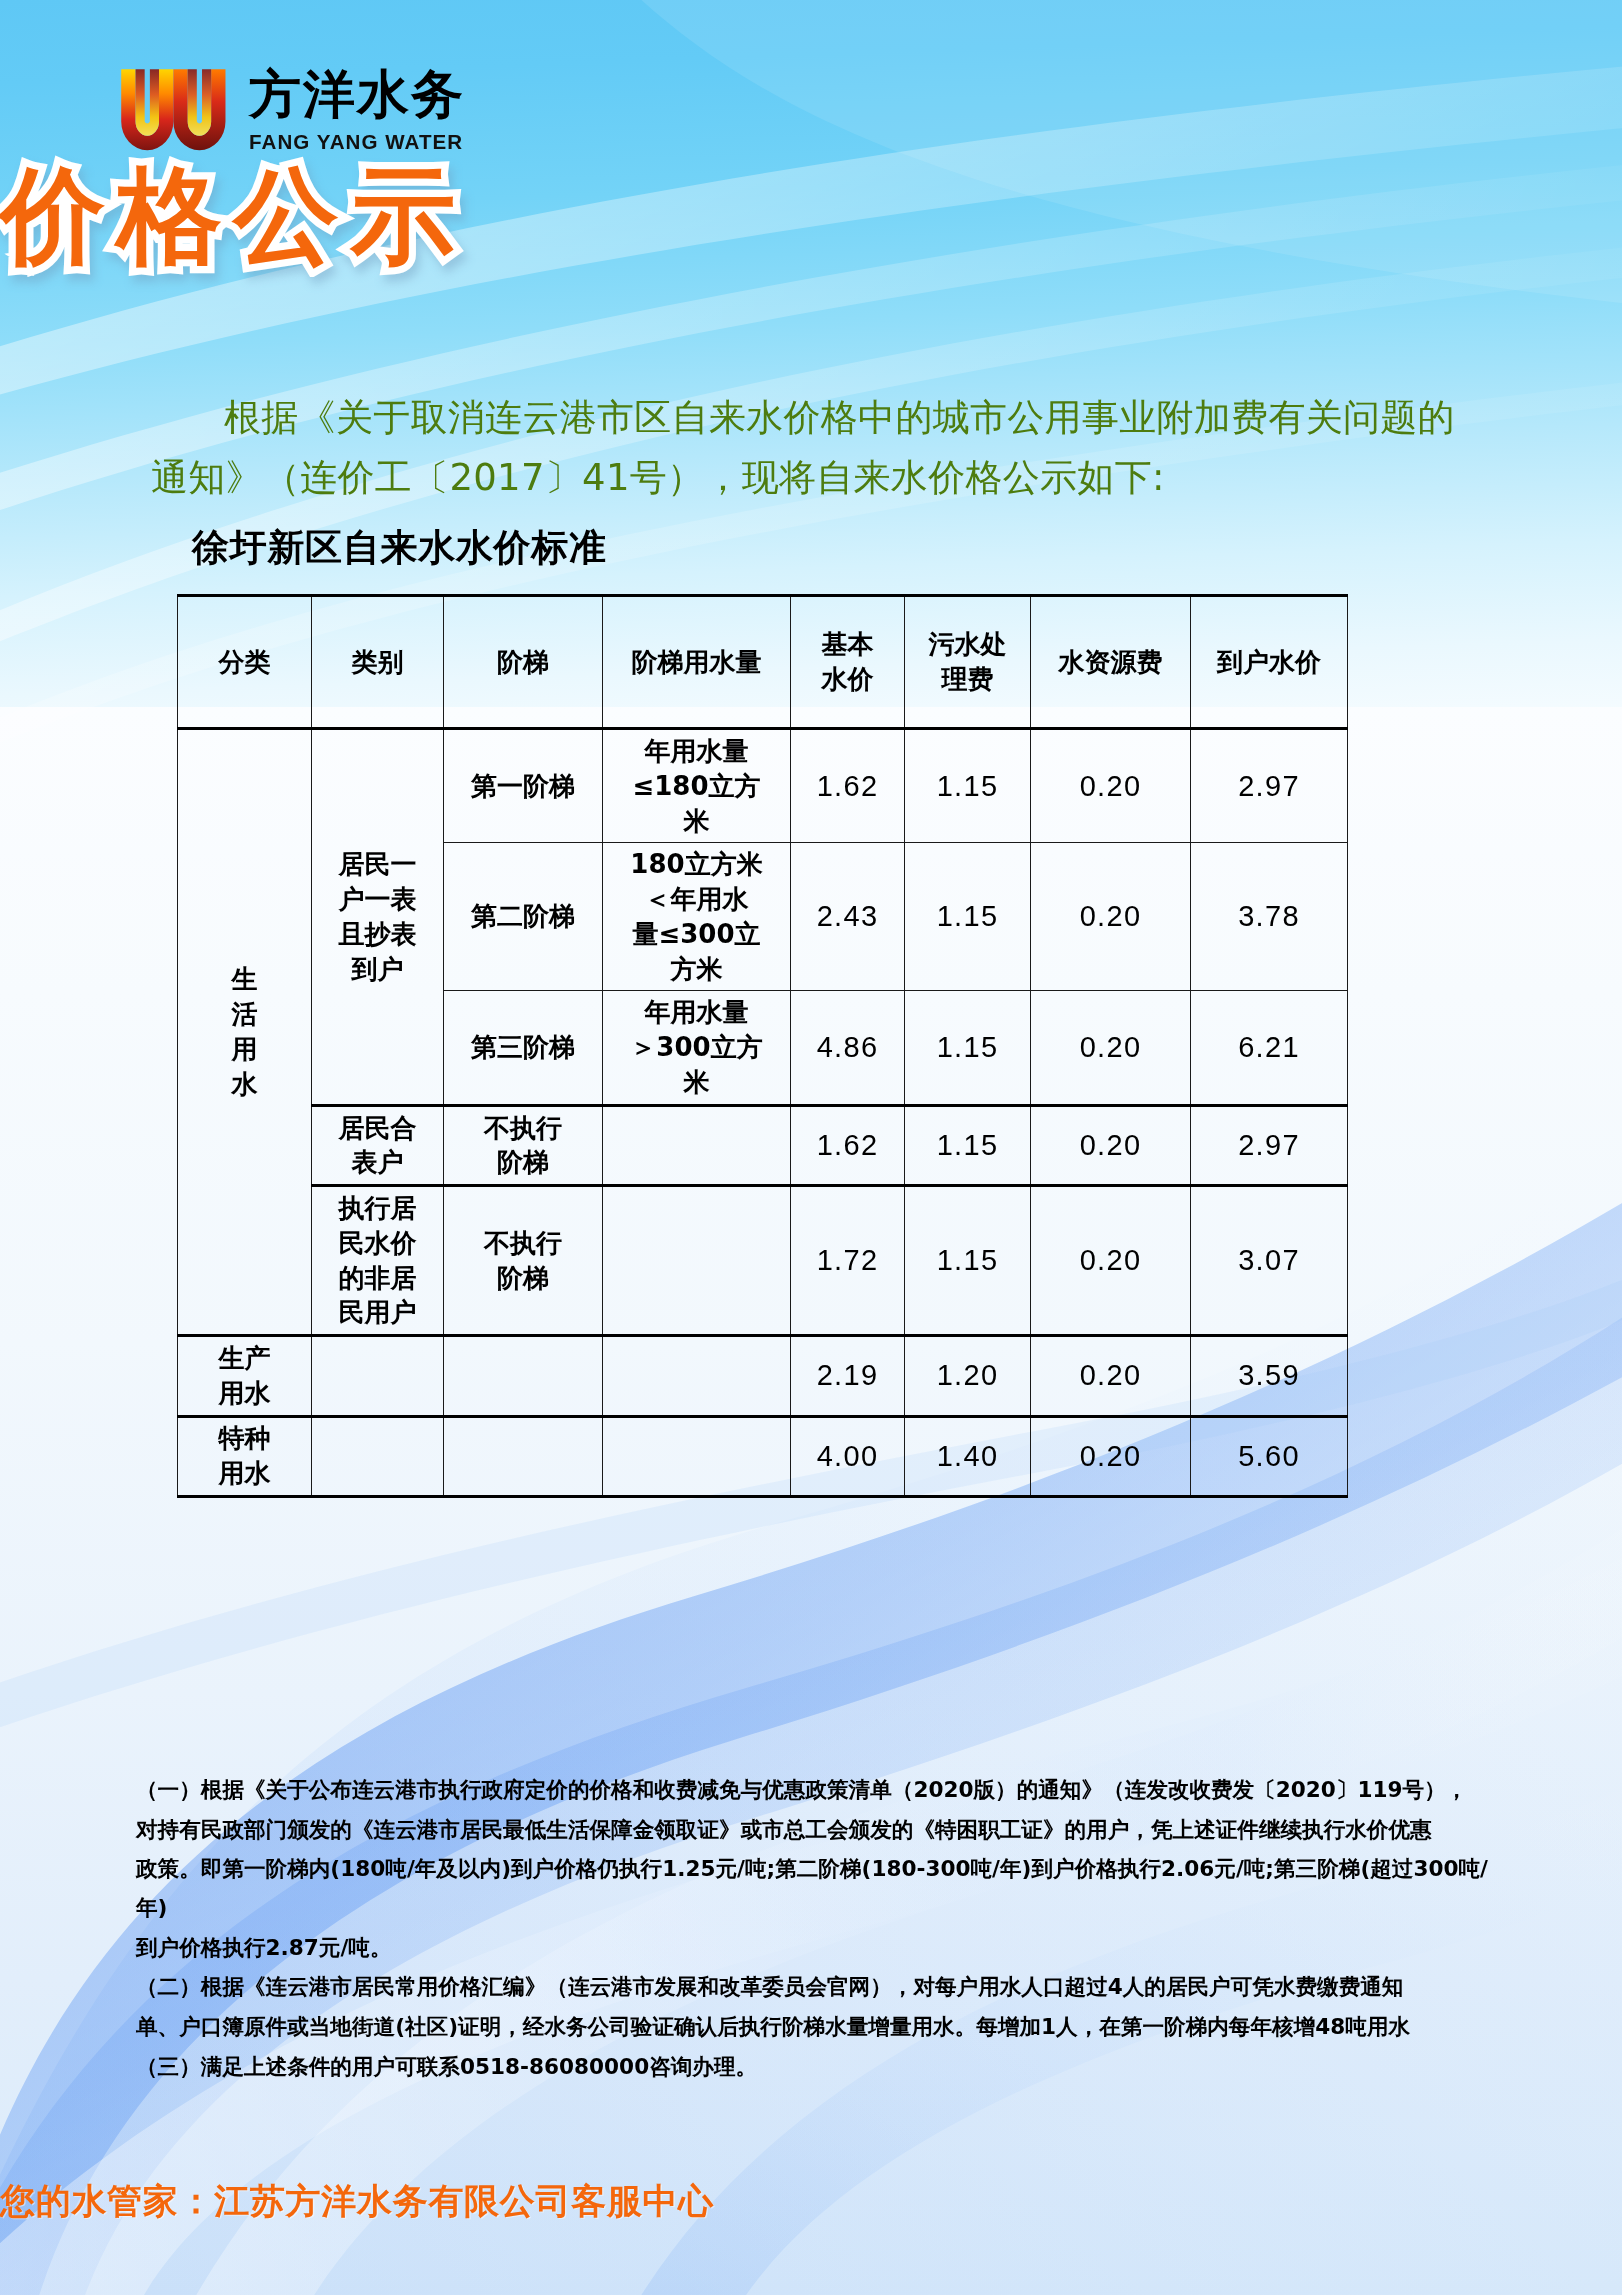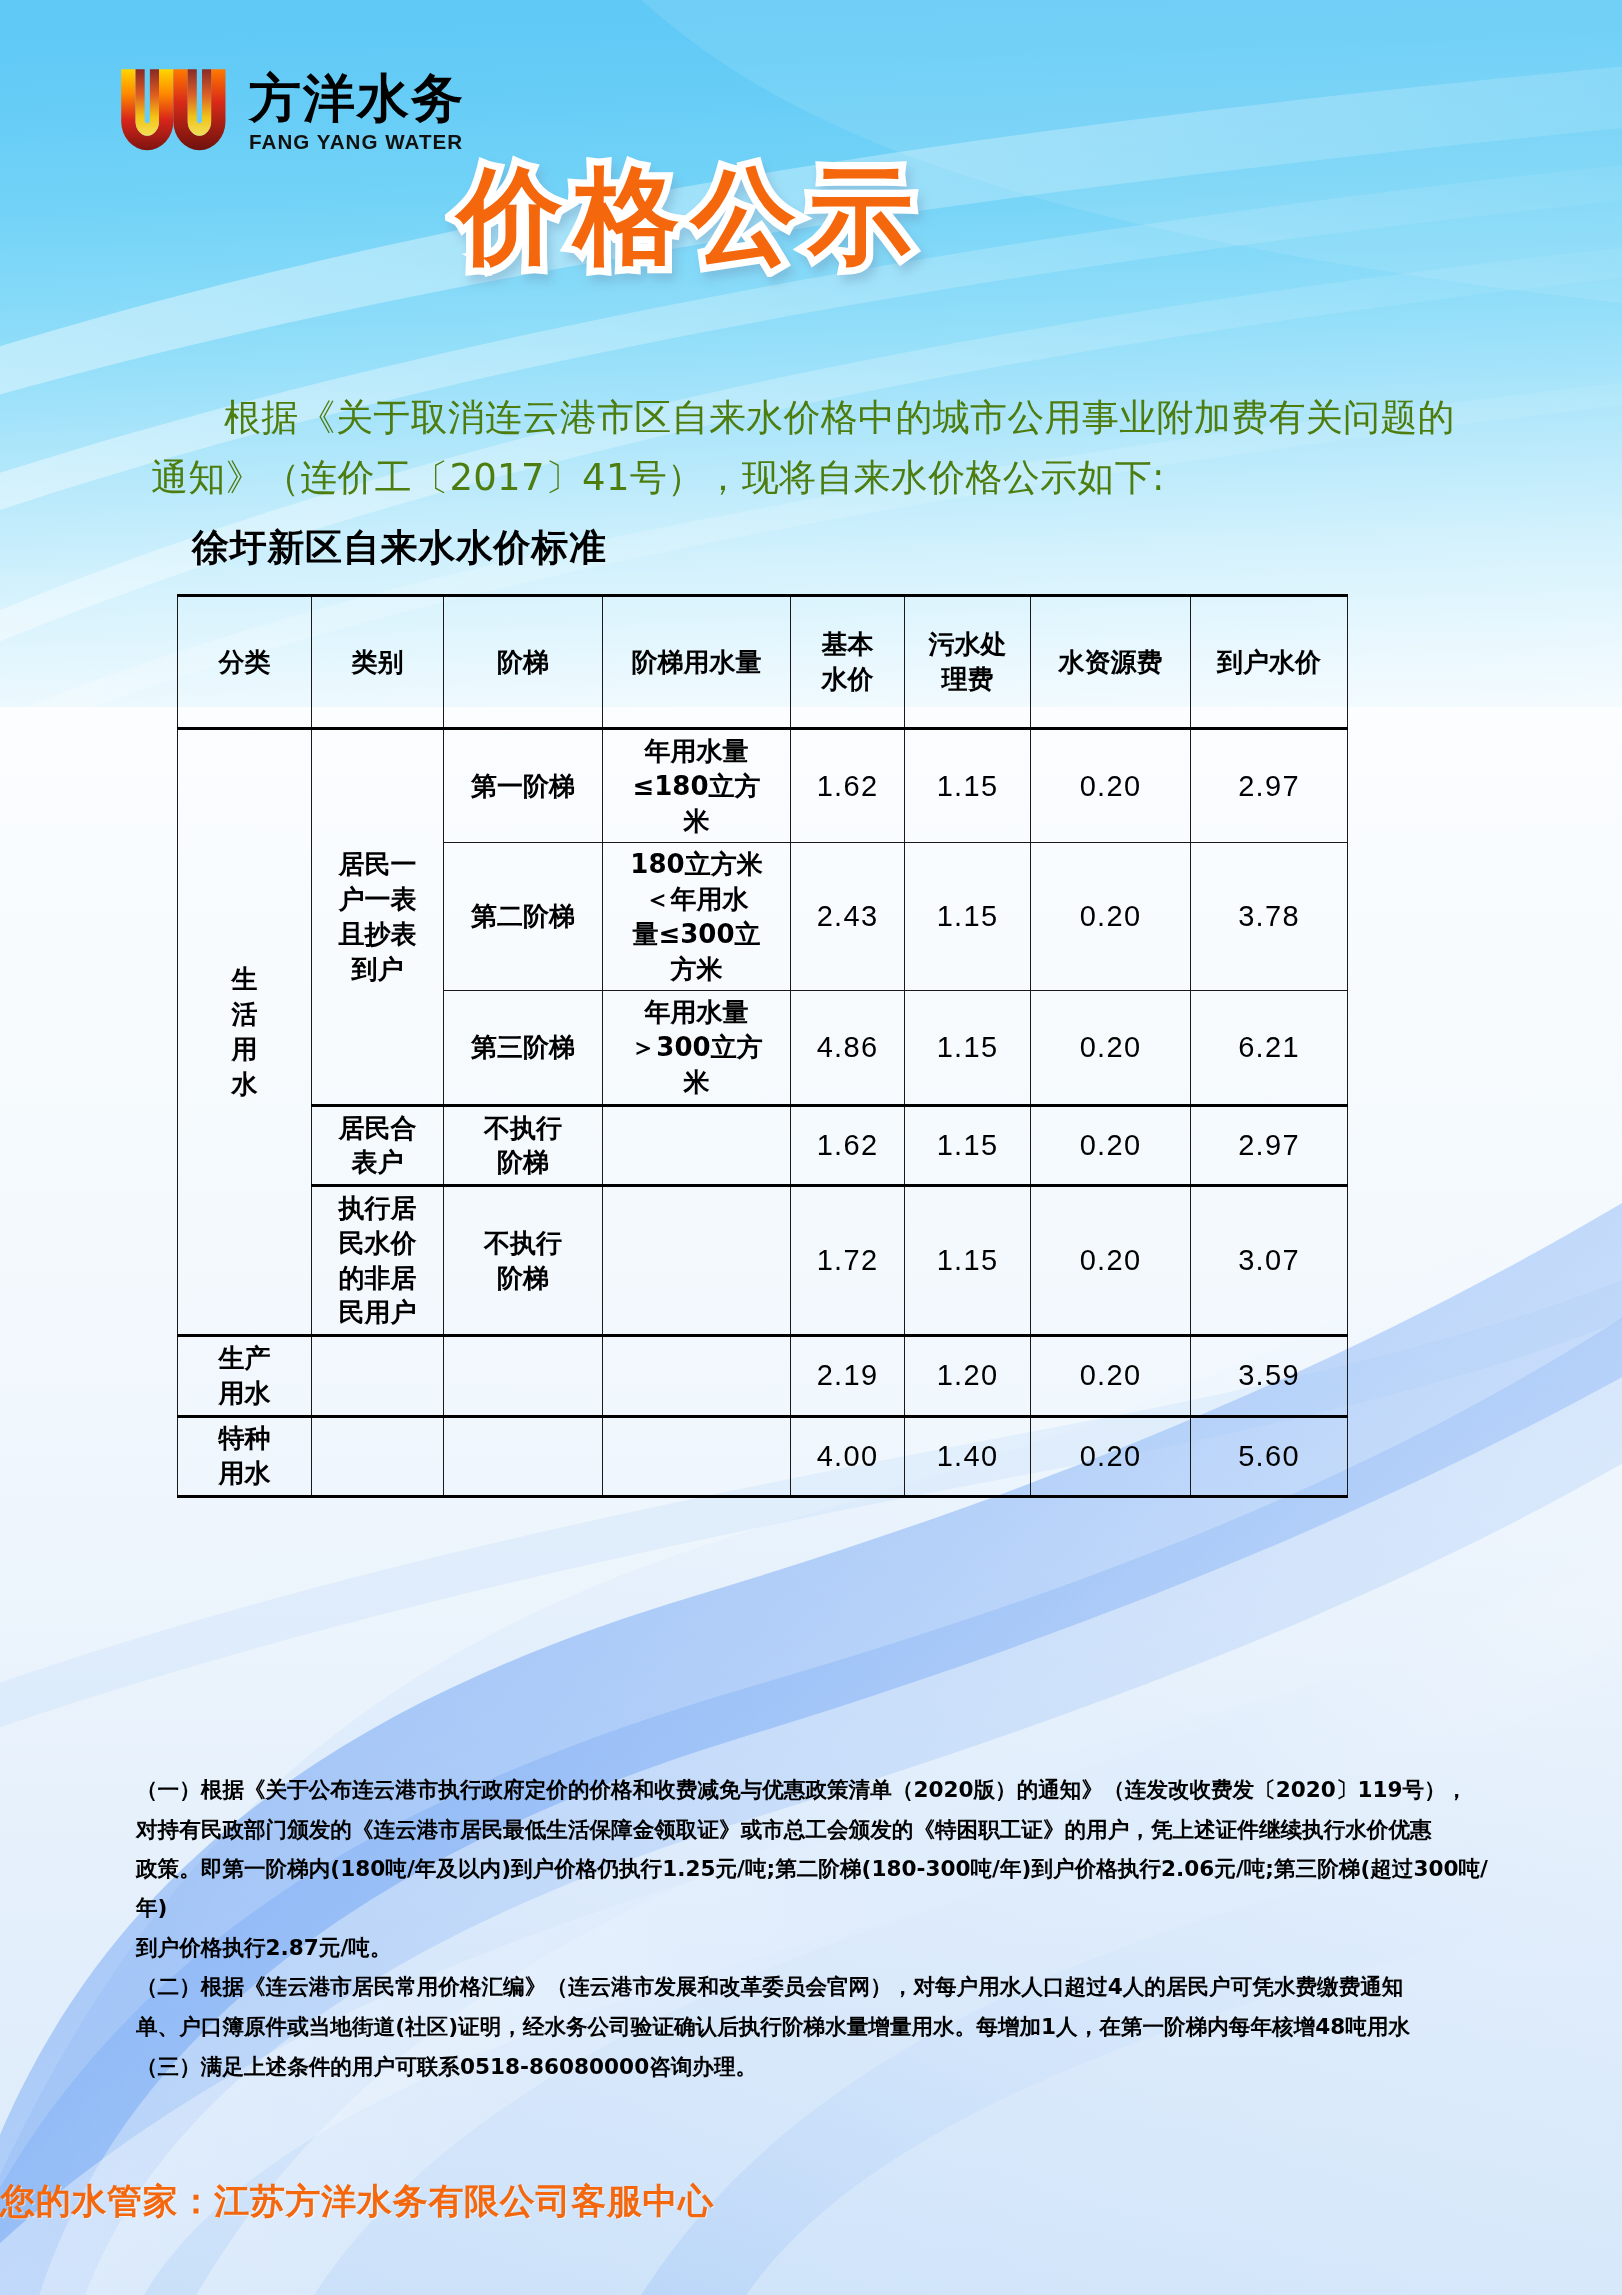--- a/index.html
+++ b/index.html
@@ -55,33 +55,32 @@
     position: absolute; left: 0; top: 0; width: 1623px; height: 366px; z-index: 5;
   }
 
   #logo-block {
     position: absolute; left: 116px; top: 64px;
     display: flex; align-items: center; gap: 17px;
   }
   #logo-mark { width: 116px; height: 98px; display: block; }
   #logo-words { display: flex; flex-direction: column; justify-content: center; }
   #logo-cn {
-    font-family: Liberation Serif, serif;
+    font-family: Liberation Mono, monospace;
     font-size: 52px; font-weight: 700; color: #000; letter-spacing: 2px; line-height: 1.0;
   }
   #logo-en {
     font-family: "Liberation Sans", sans-serif;
     font-size: 19.6px; font-weight: 700; color: #111;
     letter-spacing: 1px; margin-top: 7.9px; line-height: 1;
     transform: scaleX(1.05); transform-origin: left center;
   }
 
   #poster-title {
     position: absolute; left: 0; top: 156px; width: 1382px;
-    text-align: center;
     font-family: "DejaVu Sans", "Liberation Sans", sans-serif;
     font-size: 105px; font-weight: 700;
     color: #F4670C;
     letter-spacing: 11.8px;
     line-height: 1.15;
     -webkit-text-stroke: 14.4px #ffffff;
     paint-order: stroke fill;
     filter: drop-shadow(4.6px 7.9px 4.6px rgba(110,150,185,0.38));
   }
 

